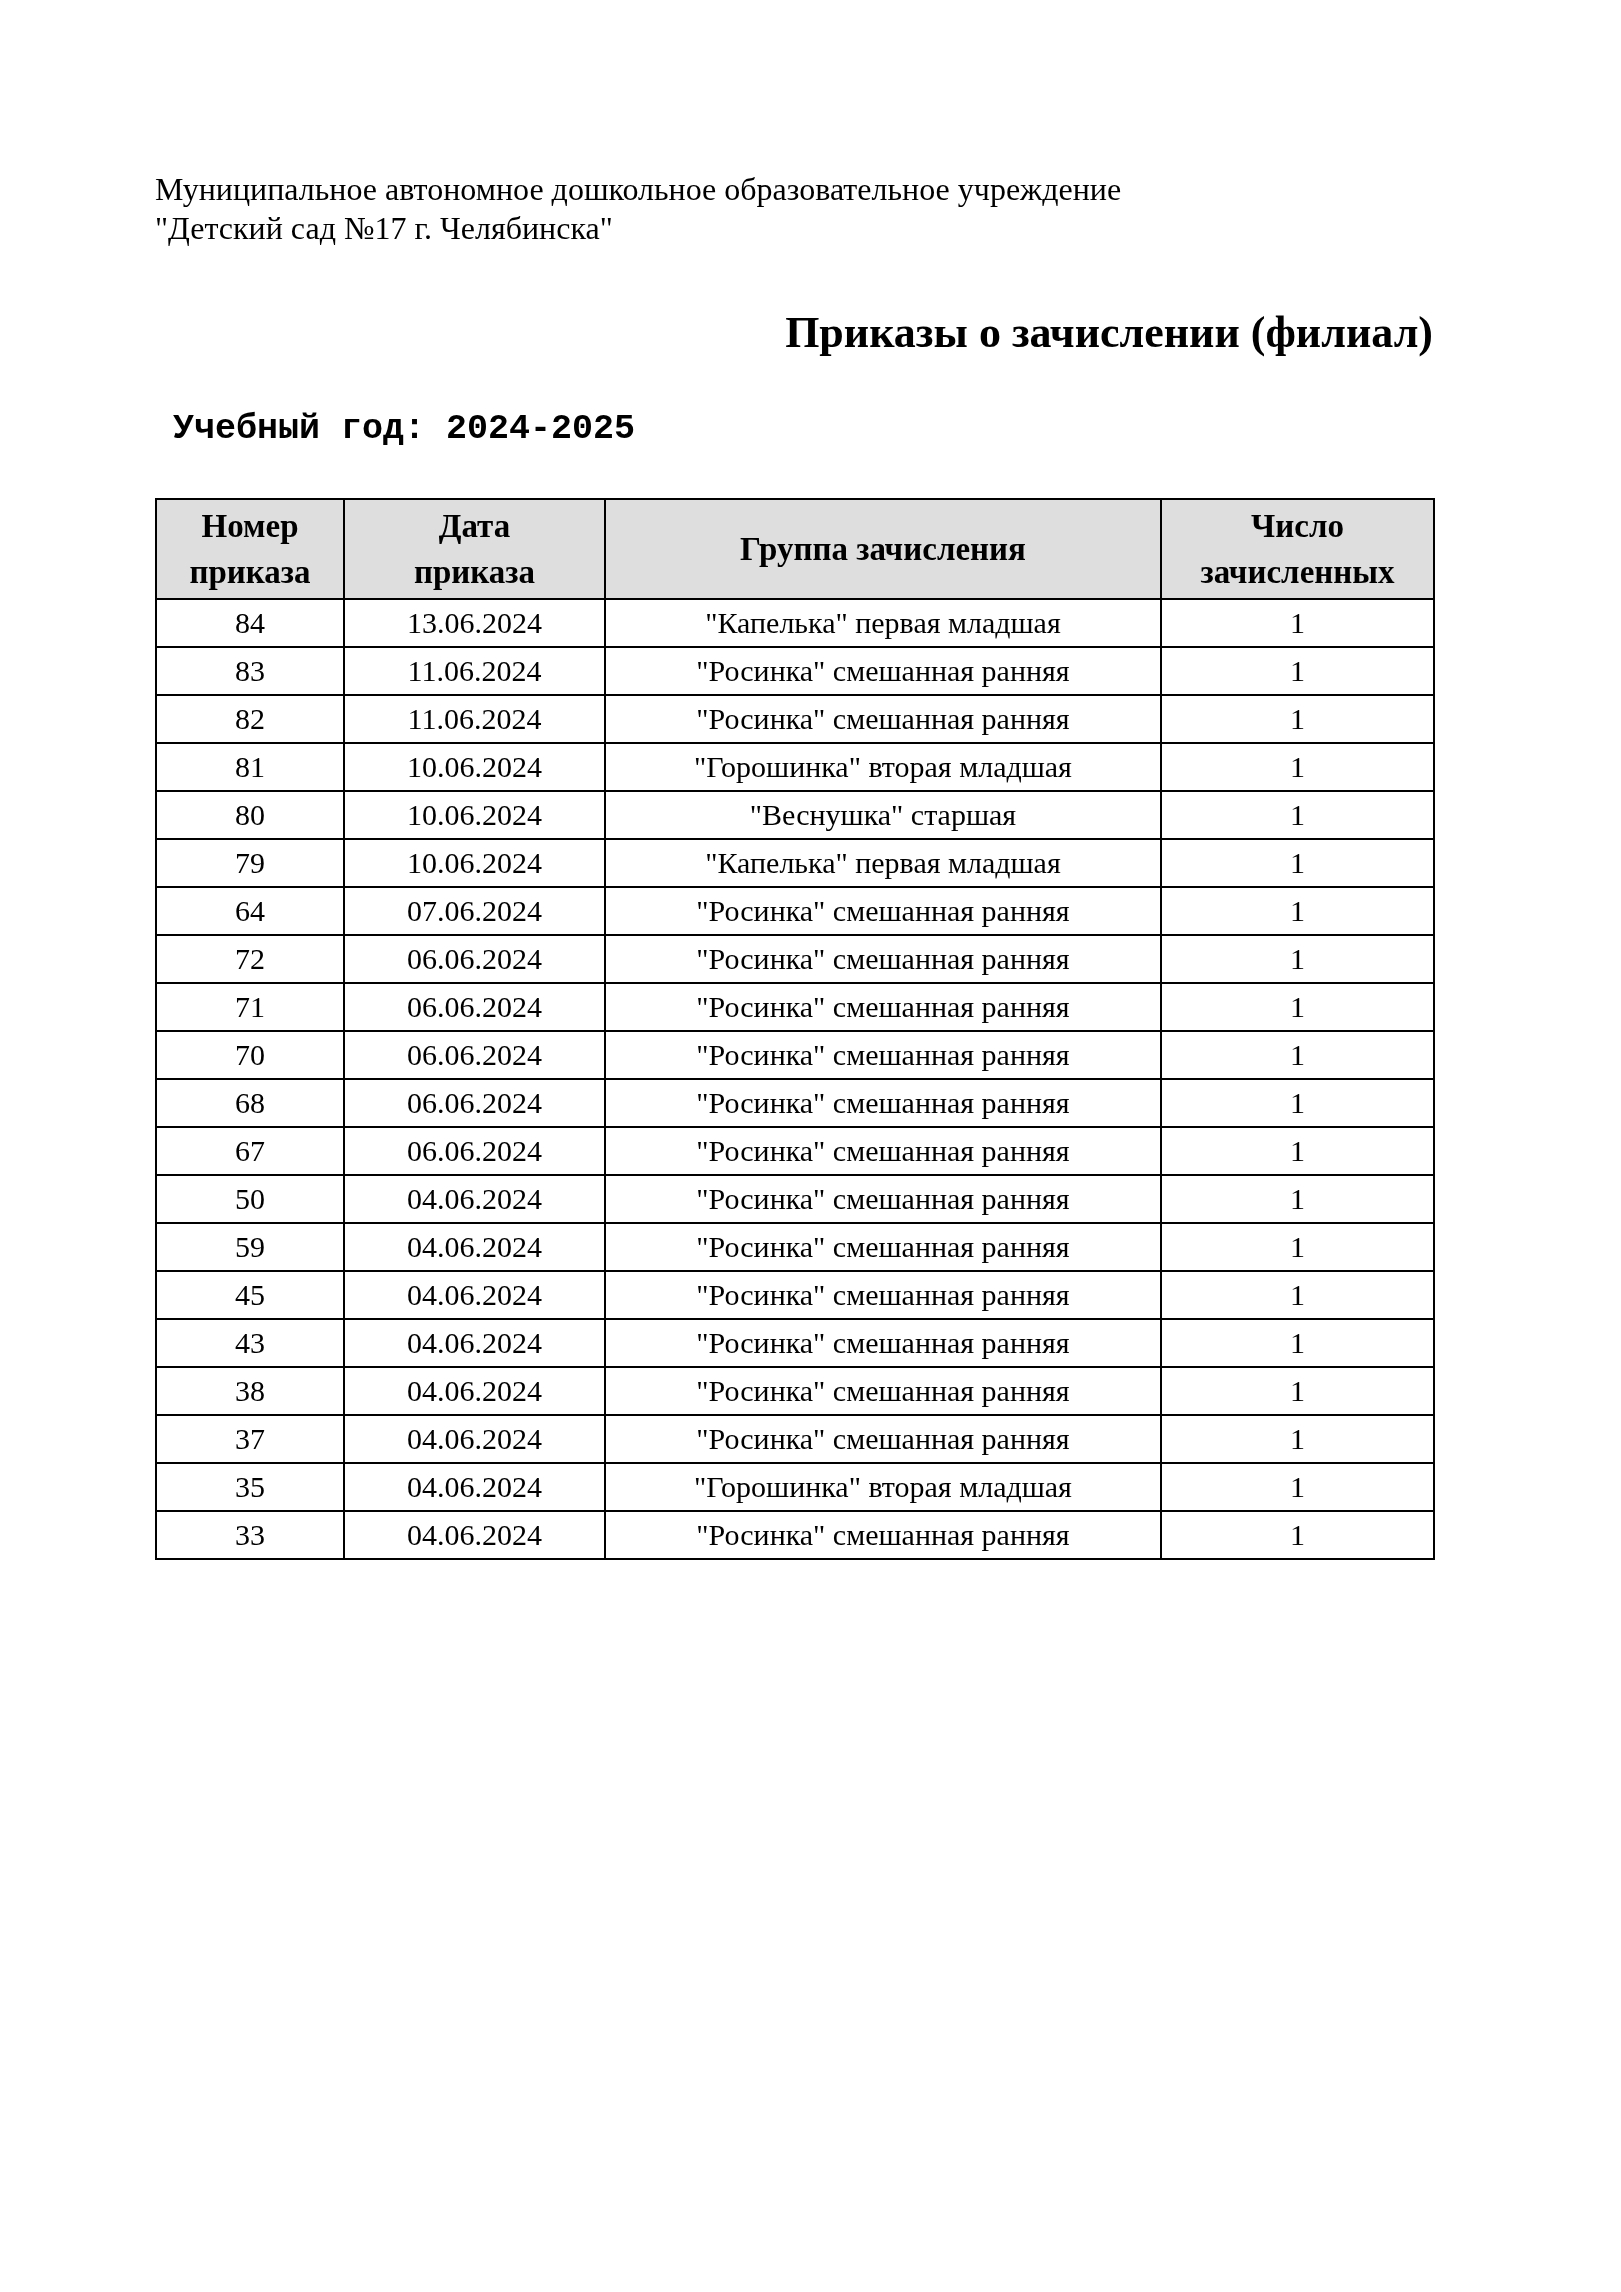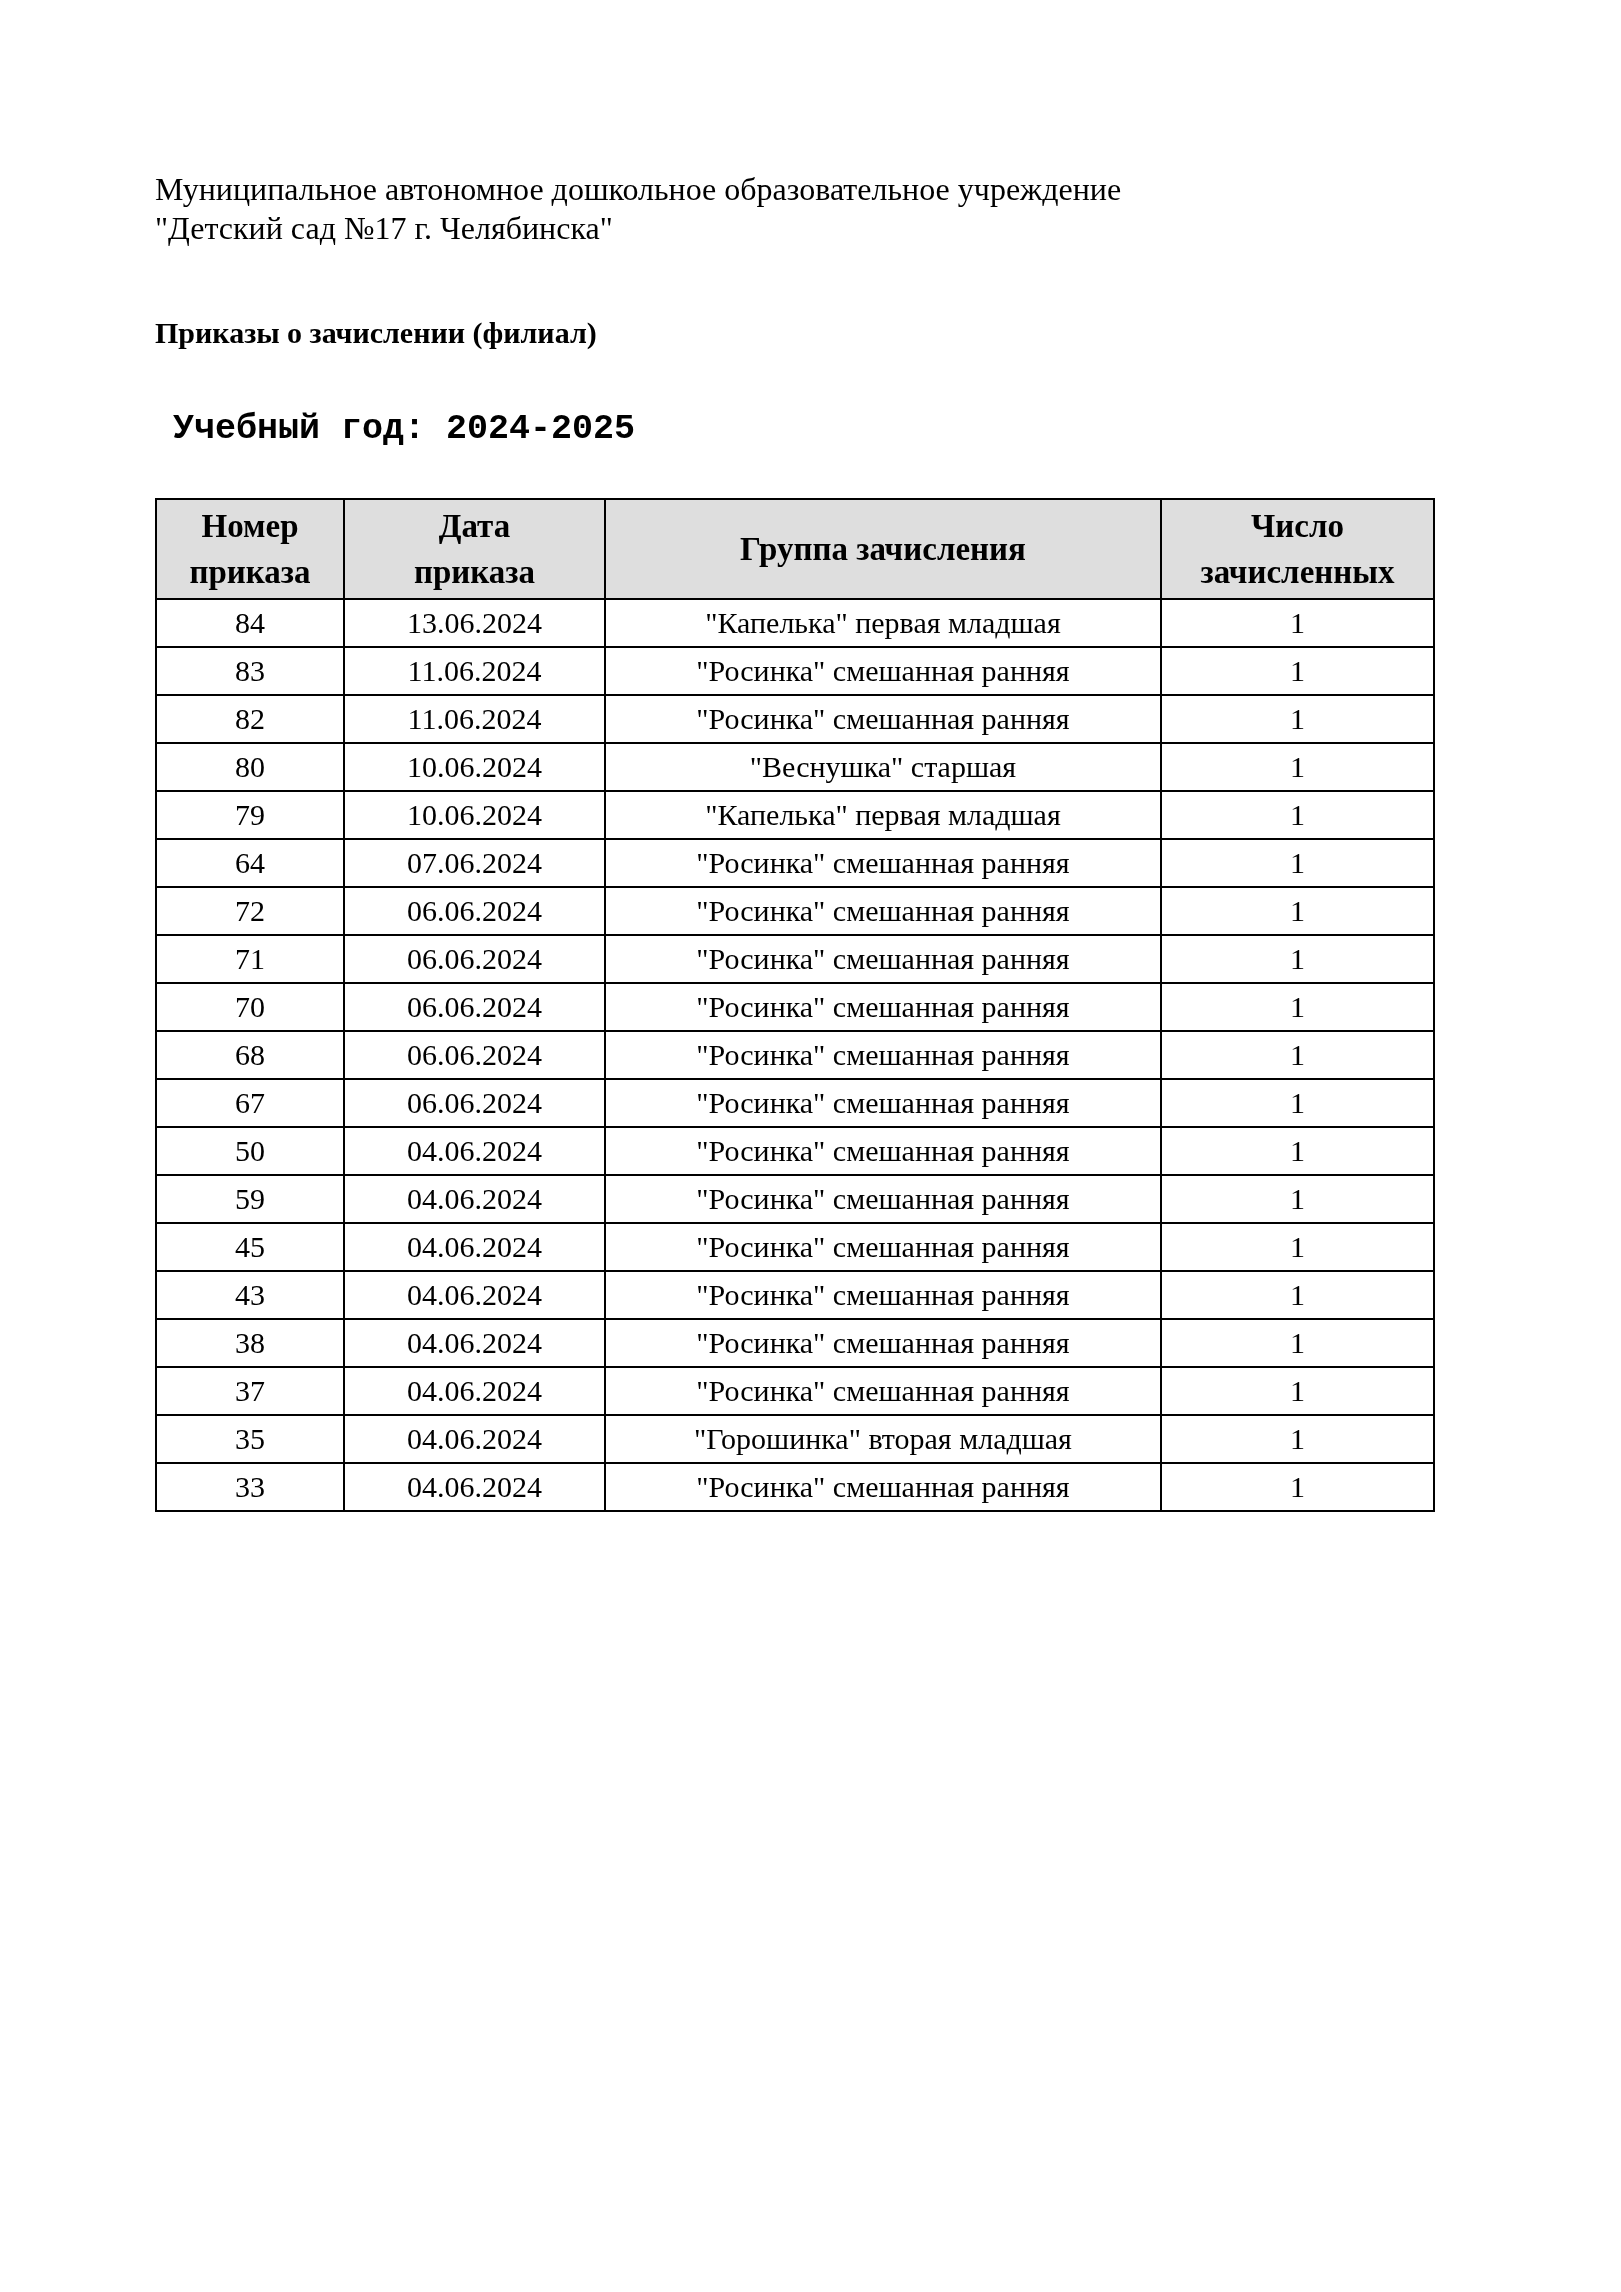--- a/index.html
+++ b/index.html
@@ -21,22 +21,22 @@
     width: 1278px;
     font-size: 32px;
     line-height: 39px;
     font-weight: normal;
   }
   .doc-title {
     position: absolute;
     top: 312px;
     left: 155px;
     width: 1278px;
-    text-align: left;
-    font-size: 30px;
+    text-align: right;
+    font-size: 44px;
     line-height: 41px;
     font-weight: bold;
   }
   .school-year {
     position: absolute;
     top: 408px;
     left: 173px;
     font-size: 35px;
     line-height: 43px;
     font-weight: bold;
@@ -125,20 +125,26 @@
         <td>"Росинка" смешанная ранняя</td>
         <td>1</td>
       </tr>
       <tr>
         <td>82</td>
         <td>11.06.2024</td>
         <td>"Росинка" смешанная ранняя</td>
         <td>1</td>
       </tr>
       <tr>
+        <td>81</td>
+        <td>10.06.2024</td>
+        <td>"Горошинка" вторая младшая</td>
+        <td>1</td>
+      </tr>
+      <tr>
         <td>80</td>
         <td>10.06.2024</td>
         <td>"Веснушка" старшая</td>
         <td>1</td>
       </tr>
       <tr>
         <td>79</td>
         <td>10.06.2024</td>
         <td>"Капелька" первая младшая</td>
         <td>1</td>

